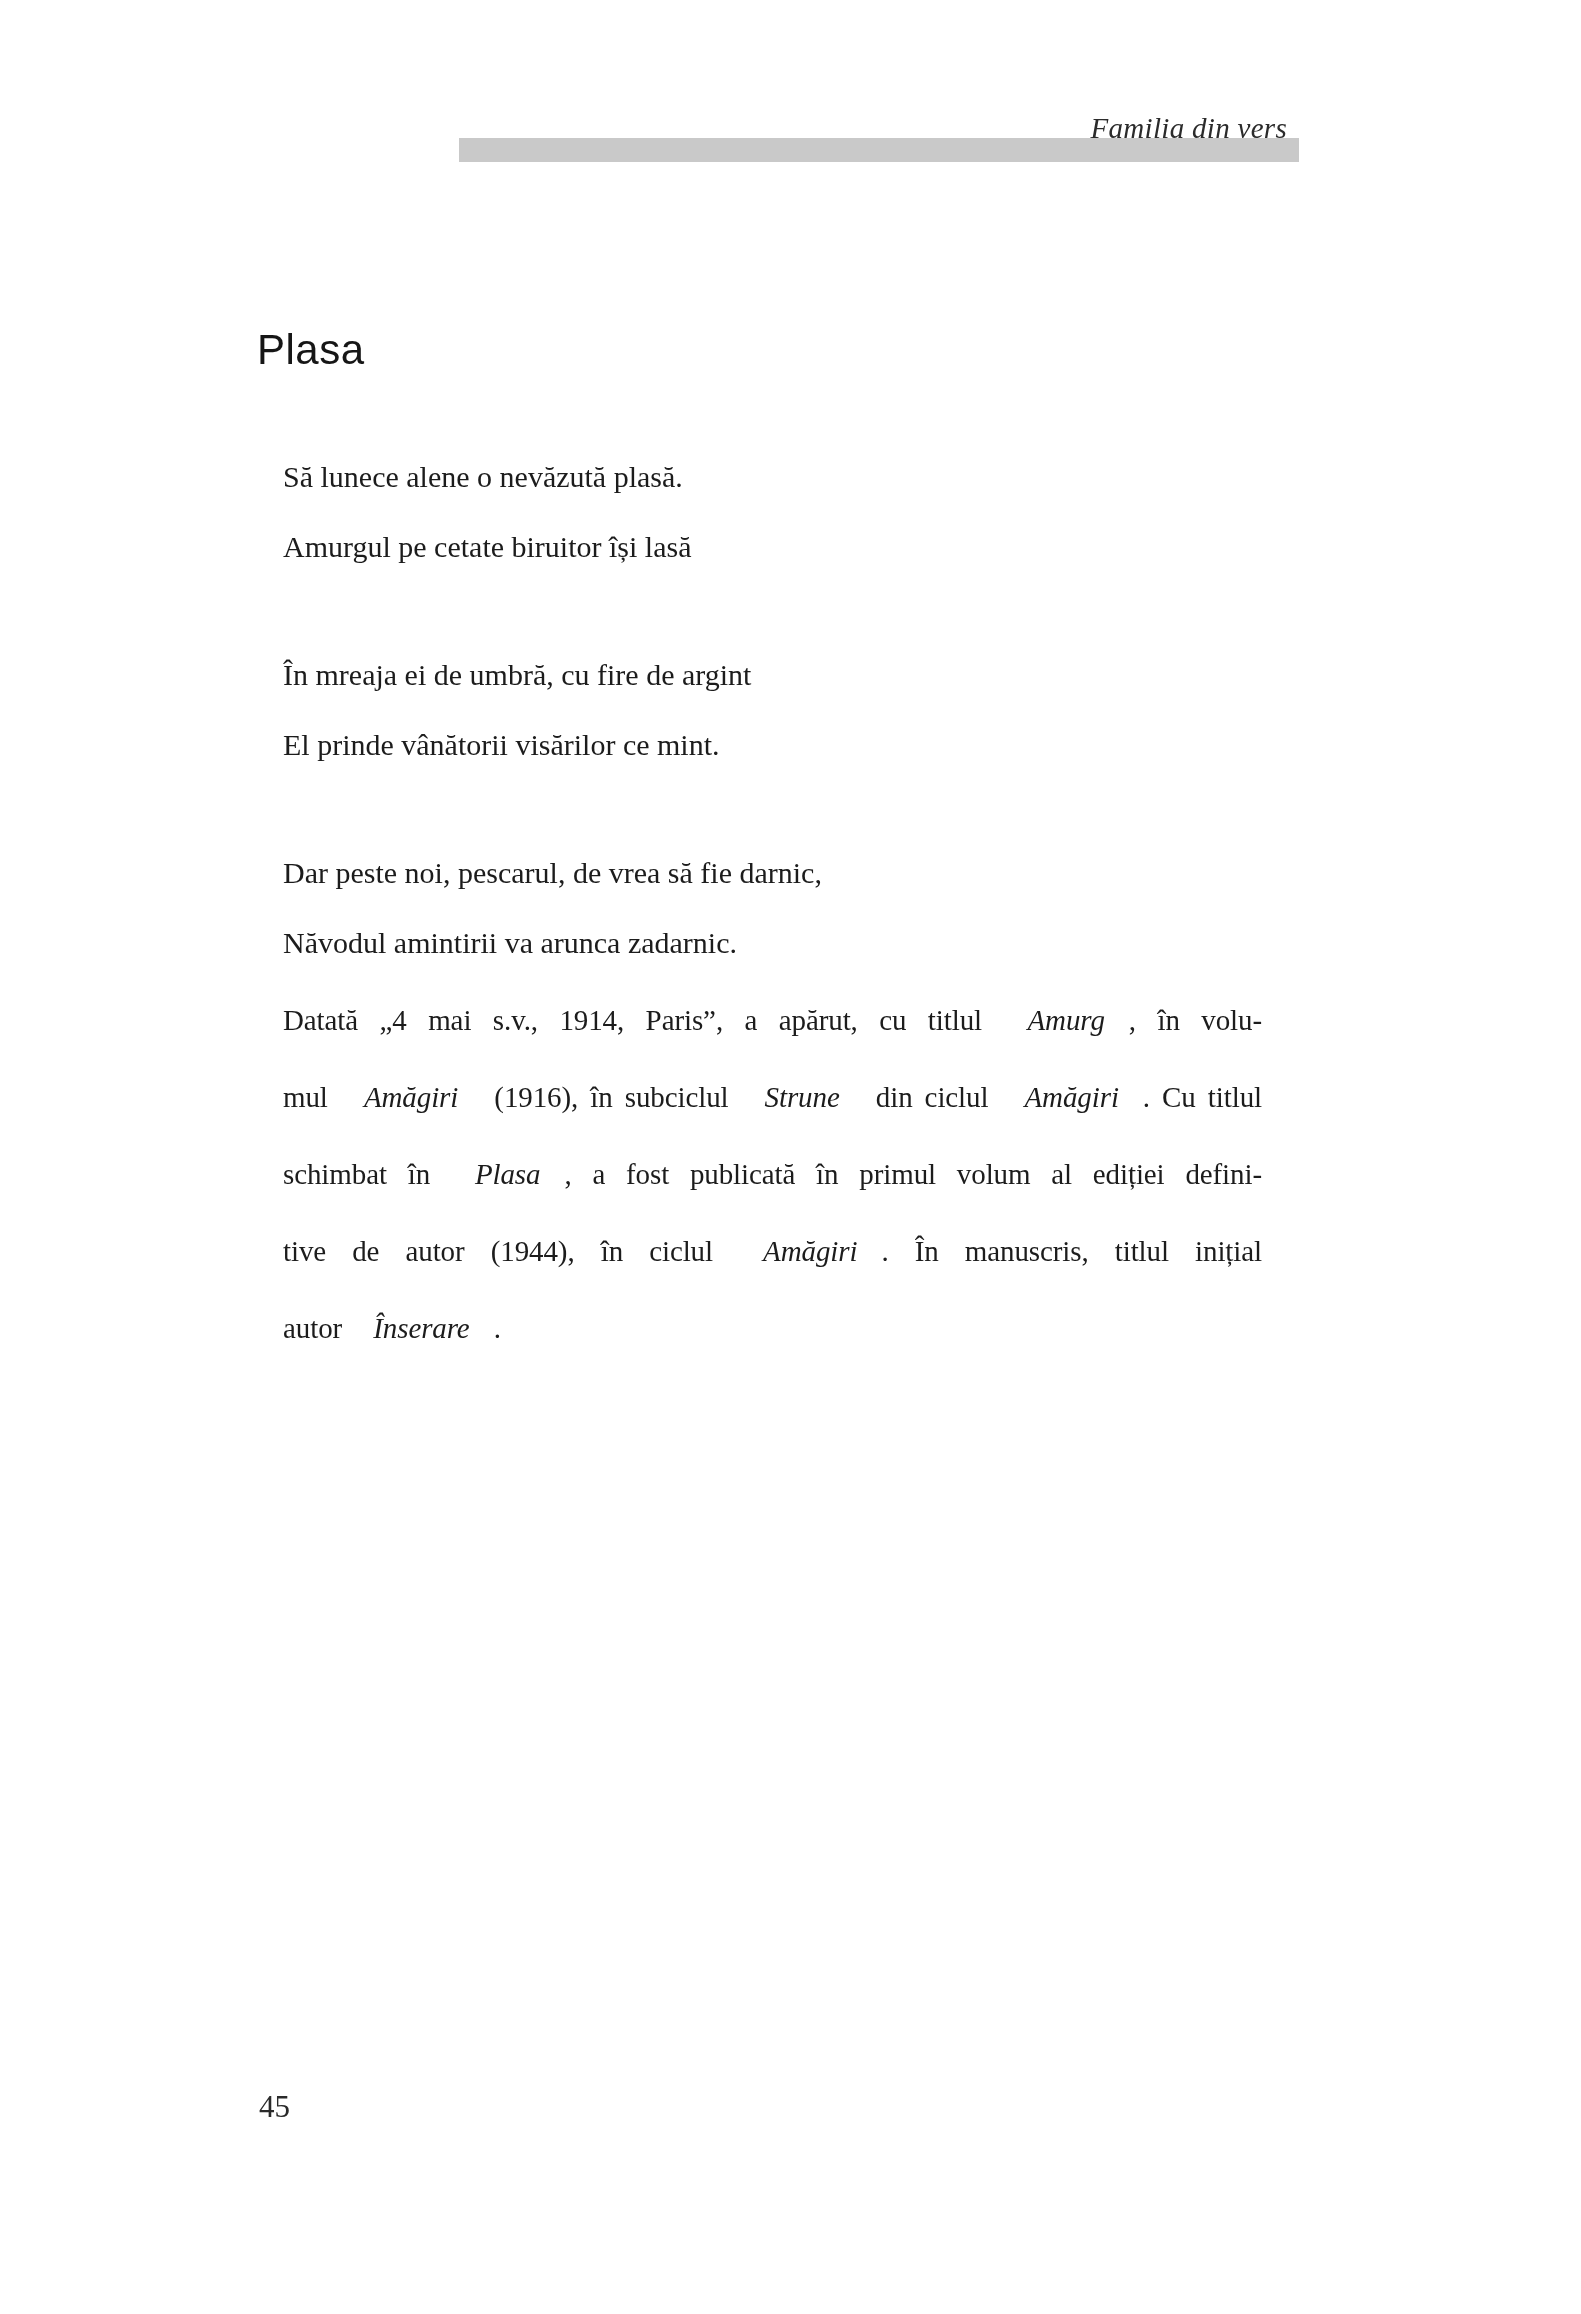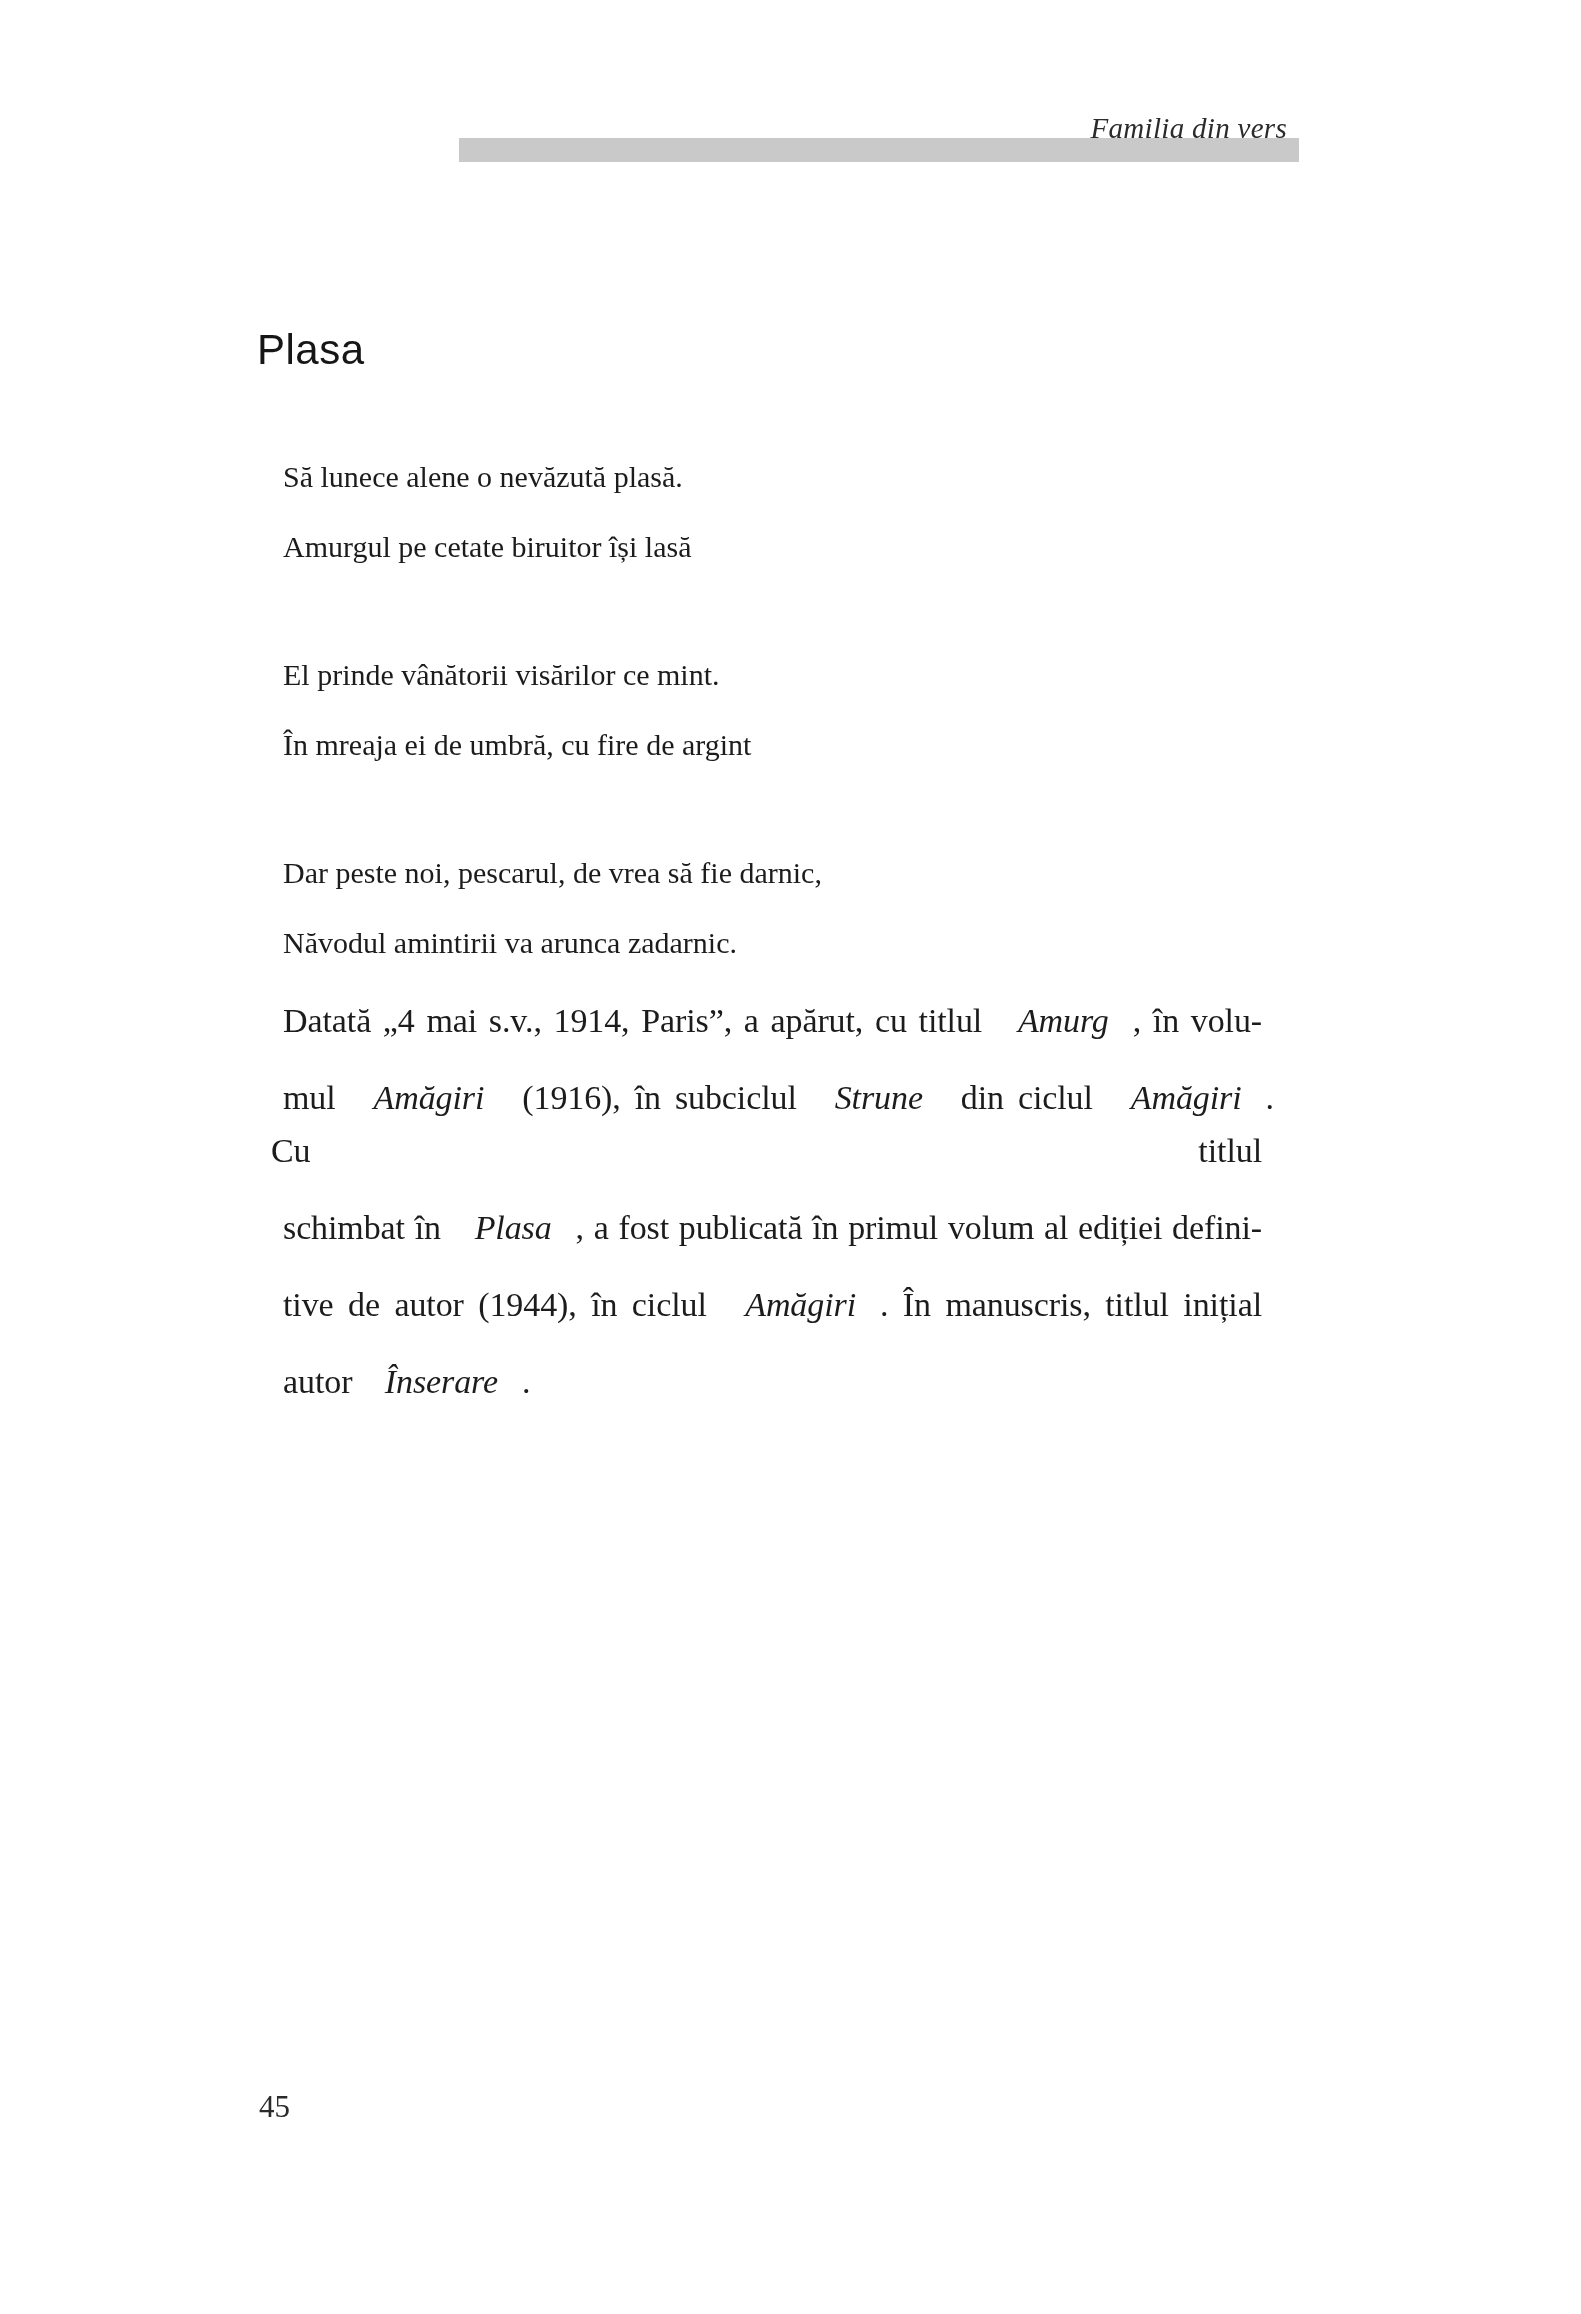--- a/index.html
+++ b/index.html
@@ -56,21 +56,21 @@
     line-height: 46px;
   }
   .stanza { margin-bottom: 34px; }
   .poem-line { white-space: pre; }
   
   .note {
     position: absolute;
     top: 946px;
     left: 223px;
     width: 1051px;
-    font-size: 34px;
+    font-size: 29px;
     line-height: 53px;
     letter-spacing: -0.1px;
   }
   .note-line {
     text-align: justify;
     text-align-last: justify;
   }
   .note-line.last {
     text-align-last: left;
   }
@@ -96,22 +96,22 @@
   <div class="header-rule"></div>
 
   <h1 class="poem-title">Plasa</h1>
 
   <div class="poem">
       <div class="stanza">
         <div class="poem-line">Să lunece alene o nevăzută plasă.</div>
         <div class="poem-line">Amurgul pe cetate biruitor își lasă</div>
       </div>
       <div class="stanza">
+        <div class="poem-line">În mreaja ei de umbră, cu fire de argint</div>
         <div class="poem-line">El prinde vânătorii visărilor ce mint.</div>
-        <div class="poem-line">În mreaja ei de umbră, cu fire de argint</div>
       </div>
       <div class="stanza">
         <div class="poem-line">Dar peste noi, pescarul, de vrea să fie darnic,</div>
         <div class="poem-line">Năvodul amintirii va arunca zadarnic.</div>
       </div>
     </div>
 
   <div class="note">
       <div class="note-line"><span>Datată „4 mai s.v., 1914, Paris”, a apărut, cu titlul </span><span class="it">Amurg</span><span>, în volu-</span></div>
       <div class="note-line"><span>mul </span><span class="it">Amăgiri</span><span> (1916), în subciclul </span><span class="it">Strune</span><span> din ciclul </span><span class="it">Amăgiri</span><span>. Cu titlul</span></div>

